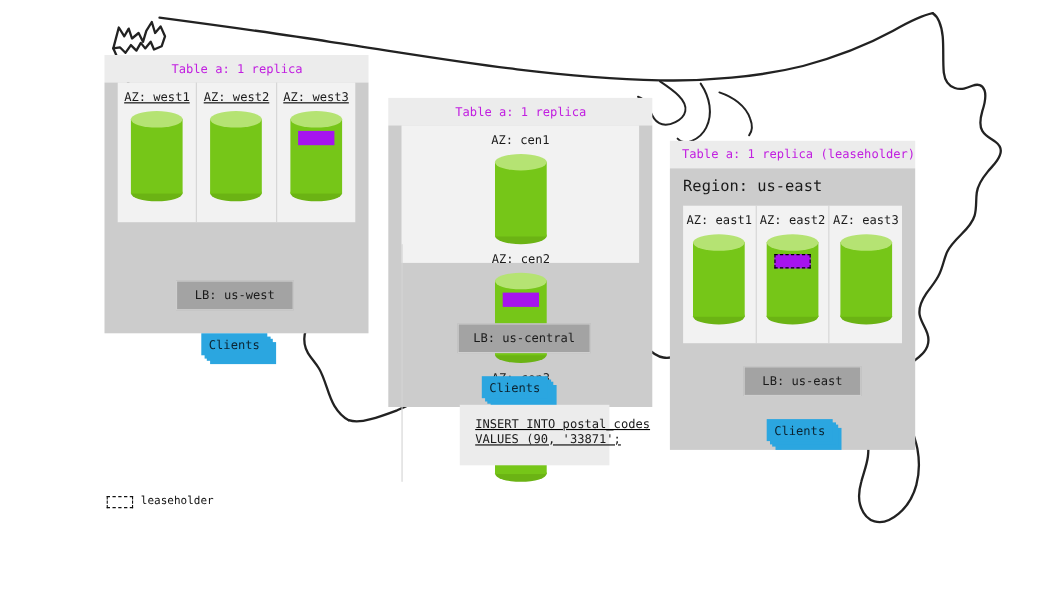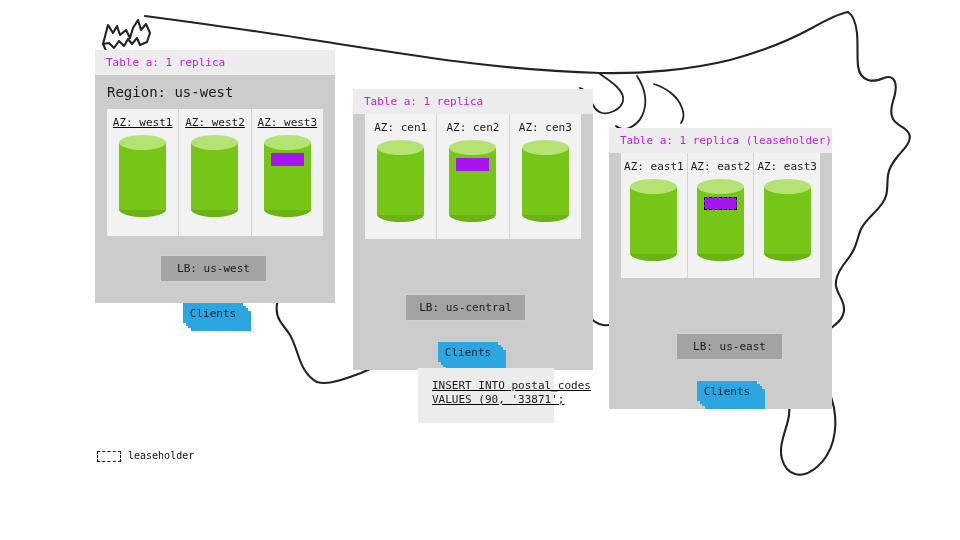--- a/index.html
+++ b/index.html
@@ -12,21 +12,21 @@
   
   #usmap{position:absolute;left:0;top:0;width:960px;height:540px;}
 
   
   .panel{position:absolute;}
   .panel-head{
     background:#ececec;width:100%;box-sizing:border-box;
     padding:6px 10px 6px 11px;
   }
   .panel-head-text{
-    color:#c11fe0;font-size:11px;line-height:13px;letter-spacing:0px;white-space:nowrap;
+    color:#c11fe0;font-size:11px;line-height:13px;letter-spacing:0px;white-space:nowrap;text-align:center;
   }
   .panel-body{
     background:#cccccc;width:100%;box-sizing:border-box;position:relative;
   }
   .region-title{
     font-size:14px;color:#1a1a1a;padding:9px 0 9px 12px;line-height:16px;white-space:nowrap;
   }
   .az-strip{
     background:#f2f2f2;display:flex;margin:0 12px;position:relative;
   }
@@ -172,21 +172,20 @@
     </defs>
     <path d="M455,273 C466,250 480,227 502,214" fill="none" stroke="#e60000" stroke-width="1.6" marker-end="url(#redhead)"></path>
   </svg>
   <div class="arrow-num" style="left:507px;top:194px;">2</div>
 
   <div class="panel" style="left:95px;top:50px;width:240px;">
     <div class="panel-head">
       <div class="panel-head-text">Table a: 1 replica</div>
     </div>
     <div class="panel-body" style="height:228px;">
-      <div class="region-title">Region: us-west</div>
 
       <div class="az-strip" style="height:127px;text-decoration:underline;">
         <div class="az">
           <div class="az-label">AZ: west1</div>
           <div class="cyl" style="width:47px;height:82px;">
             <div class="cyl-bottom"></div>
             <div class="cyl-body"></div>
             <div class="cyl-top"></div>
           </div>
         </div>
@@ -223,21 +222,21 @@
       </div>
     </div>
   </div>
 
   <div class="panel" style="left:353px;top:89px;width:240px;">
     <div class="panel-head">
       <div class="panel-head-text">Table a: 1 replica</div>
     </div>
     <div class="panel-body" style="height:256px;">
 
-      <div class="az-strip" style="height:125px;">
+      <div class="az-strip" style="height:125px;flex-direction:column;">
         <div class="az">
           <div class="az-label">AZ: cen1</div>
           <div class="cyl" style="width:47px;height:82px;">
             <div class="cyl-bottom"></div>
             <div class="cyl-body"></div>
             <div class="cyl-top"></div>
           </div>
         </div>
         <div class="az">
           <div class="az-label">AZ: cen2</div>
@@ -251,21 +250,21 @@
         <div class="az">
           <div class="az-label">AZ: cen3</div>
           <div class="cyl" style="width:47px;height:82px;">
             <div class="cyl-bottom"></div>
             <div class="cyl-body"></div>
             <div class="cyl-top"></div>
           </div>
         </div>
       </div>
 
-      <div class="lb" style="left:52px;top:180px;width:119px;height:25px;">
+      <div class="lb" style="left:63px;top:180px;width:119px;height:25px;">
         <span>LB: us-central</span>
       </div>
 
       <div class="clients" style="left:85px;top:228px;width:70px;height:28px;">
         <div class="sheet" style="left:8px;top:8px;width:60px;height:20px;"></div>
         <div class="sheet" style="left:5px;top:5px;width:60px;height:20px;"></div>
         <div class="sheet" style="left:2.5px;top:2.5px;width:60px;height:20px;"></div>
         <div class="face" style="width:60px;height:20px;">
           <span>Clients</span>
         </div>
@@ -276,20 +275,21 @@
   <div class="sqlbox" style="left:418px;top:368px;width:136px;height:55px;text-decoration:underline;">
     <div class="line">INSERT INTO postal_codes</div>
     <div class="line">VALUES (90, '33871';</div>
   </div>
 
   <div class="panel" style="left:609px;top:128px;width:223px;">
     <div class="panel-head">
       <div class="panel-head-text">Table a: 1 replica (leaseholder)</div>
     </div>
     <div class="panel-body" style="height:256px;">
+      <div class="region-title">Region: us-east</div>
 
       <div class="az-strip" style="height:125px;">
         <div class="az">
           <div class="az-label">AZ: east1</div>
           <div class="cyl" style="width:47px;height:82px;">
             <div class="cyl-bottom"></div>
             <div class="cyl-body"></div>
             <div class="cyl-top"></div>
           </div>
         </div>

